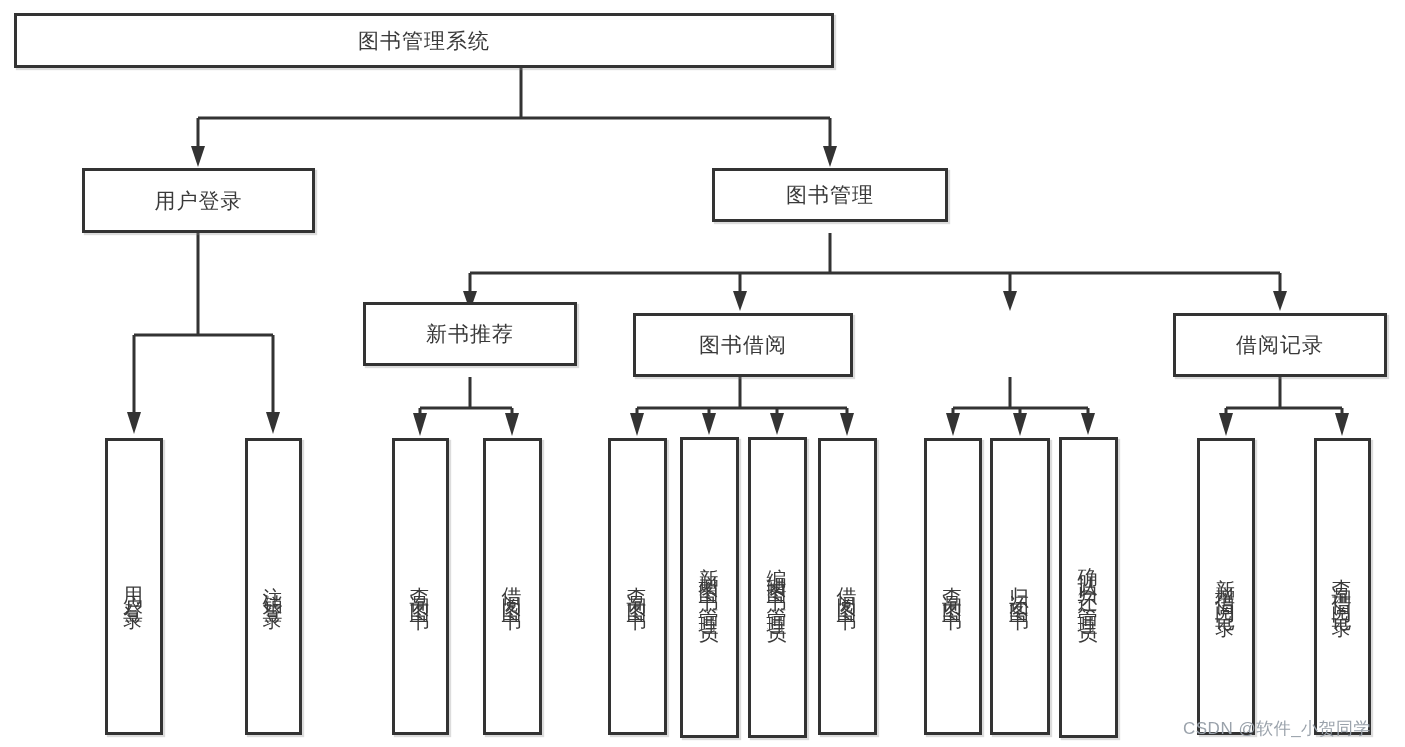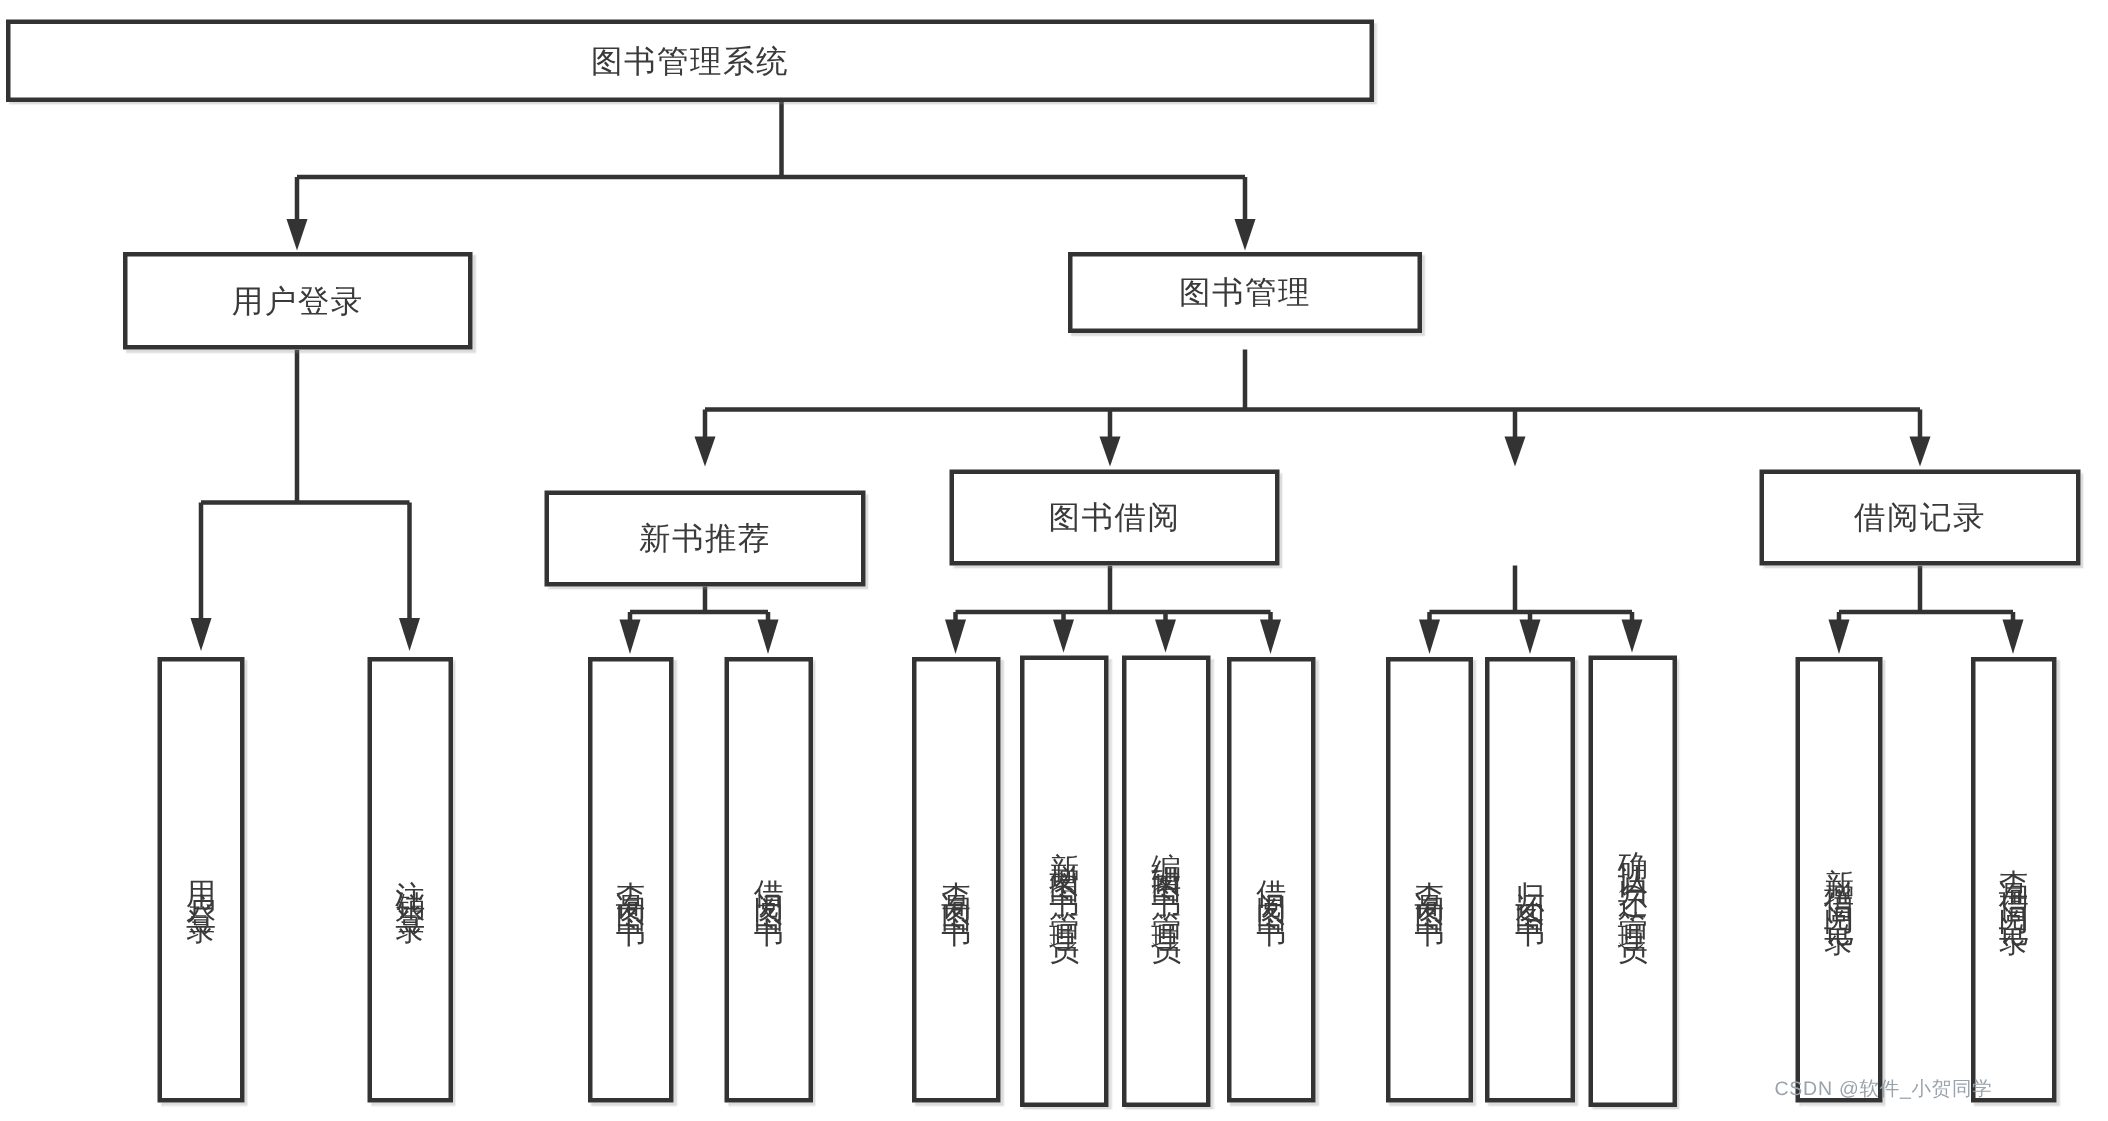--- a/index.html
+++ b/index.html
@@ -41,21 +41,21 @@
   .h .lbl { font-size: 21px; letter-spacing: 1px; }
   .v .lbl {
     writing-mode: vertical-rl;
     text-orientation: mixed;
     font-size: 20px;
     letter-spacing: 8px;
   }
   #watermark {
     position: absolute;
     left: 1183px; top: 717px;
-    font-size: 13px;
+    font-size: 17px;
     letter-spacing: 0.5px;
     color: var(--wm, #9aa2ab);
     z-index: 10;
     white-space: nowrap;
   }
 </style>
 </head>
 <body>
 
 <div id="stage">
@@ -103,32 +103,32 @@
       <polygon class="ahead" points="1081,413 1095,413 1088,435"></polygon>
     </g>
 
     <g>
       <path class="cline" d="M1280 377 V408 M1226 408 H1342 M1226 408 V414 M1342 408 V414"></path>
       <polygon class="ahead" points="1219,413 1233,413 1226,436"></polygon>
       <polygon class="ahead" points="1335,413 1349,413 1342,436"></polygon>
     </g>
   </svg>
 
-  <div class="box h" style="left:4px;top:13px;width:912px;height:55px">
+  <div class="box h" style="left:14px;top:13px;width:820px;height:55px">
     <span class="lbl">图书管理系统</span>
   </div>
 
   <div class="box h" style="left:82px;top:168px;width:233px;height:65px">
     <span class="lbl">用户登录</span>
   </div>
   <div class="box h" style="left:712px;top:168px;width:236px;height:54px">
     <span class="lbl">图书管理</span>
   </div>
 
-  <div class="box h" style="left:363px;top:327px;width:214px;height:64px">
+  <div class="box h" style="left:363px;top:302px;width:214px;height:64px">
     <span class="lbl">新书推荐</span>
   </div>
   <div class="box h" style="left:633px;top:313px;width:220px;height:64px">
     <span class="lbl">图书借阅</span>
   </div>
   <div class="box h" style="left:1173px;top:313px;width:214px;height:64px">
     <span class="lbl">借阅记录</span>
   </div>
 
   <div class="box v" style="left:105px;top:438px;width:58px;height:297px">

